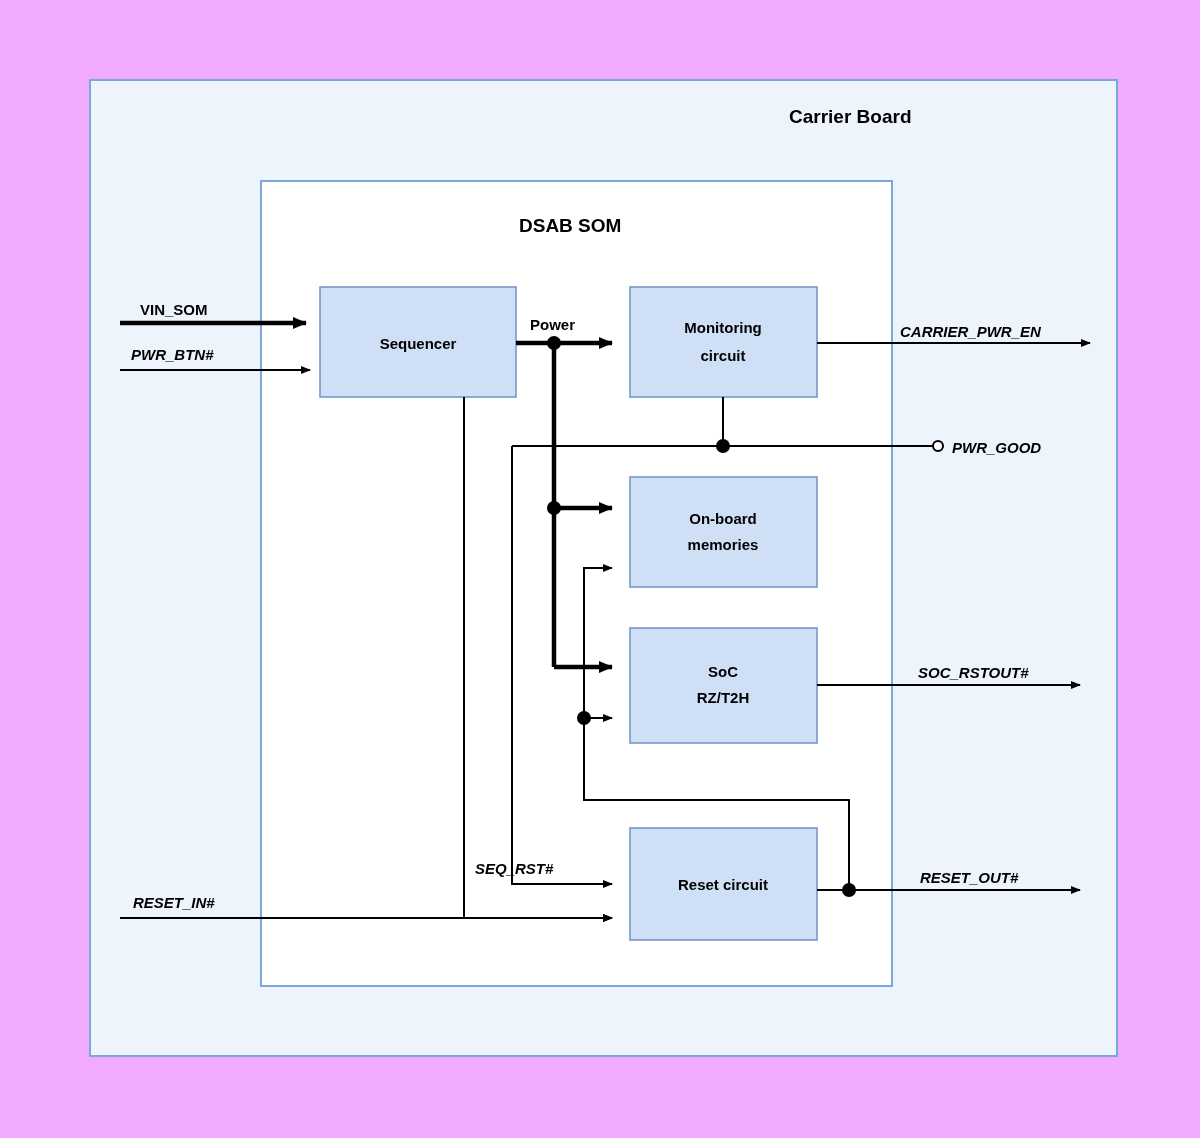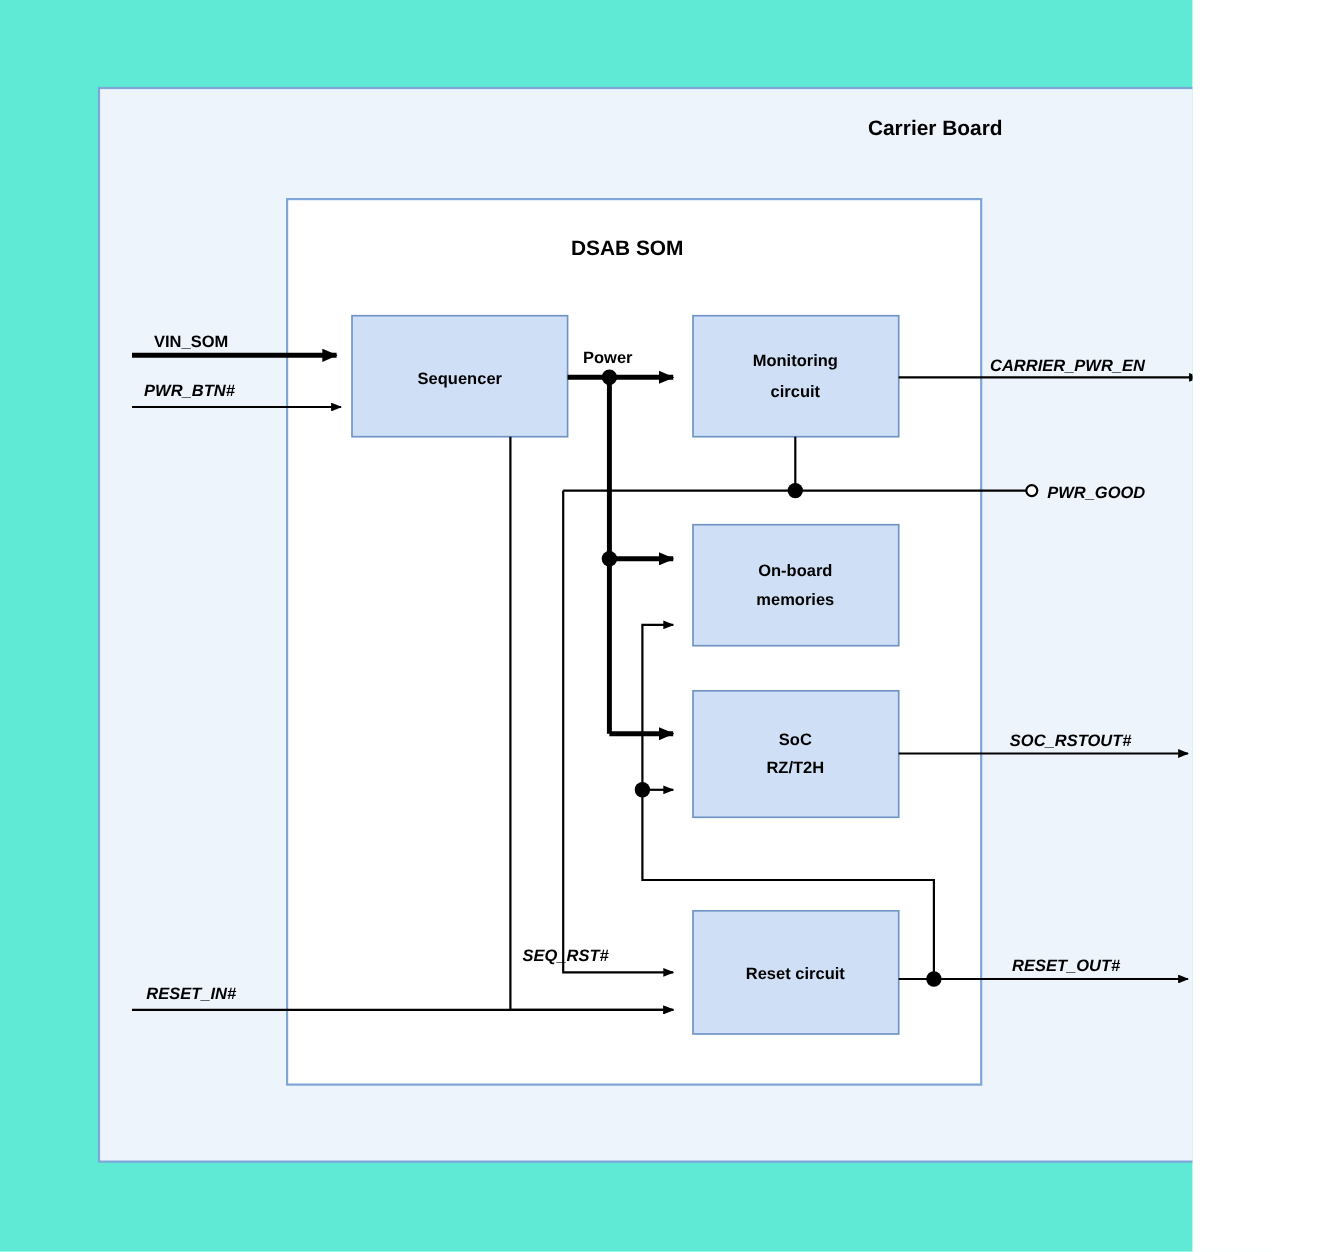--- a/index.html
+++ b/index.html
@@ -5,23 +5,23 @@
   html, body {
     margin: 0;
     padding: 0;
     background: #ffffff;
   }
   body {
     font-family: "Liberation Sans", sans-serif;
   }
   #canvas {
     position: relative;
-    width: 1084px;
+    width: 1200px;
     height: 1138px;
-    background: #5eead4;
+    background: #f0abfc;
     overflow: hidden;
   }
   svg.diagram {
     position: absolute;
     left: 0;
     top: 0;
     width: 1200px;
     height: 1138px;
   }
   .outer-board {

